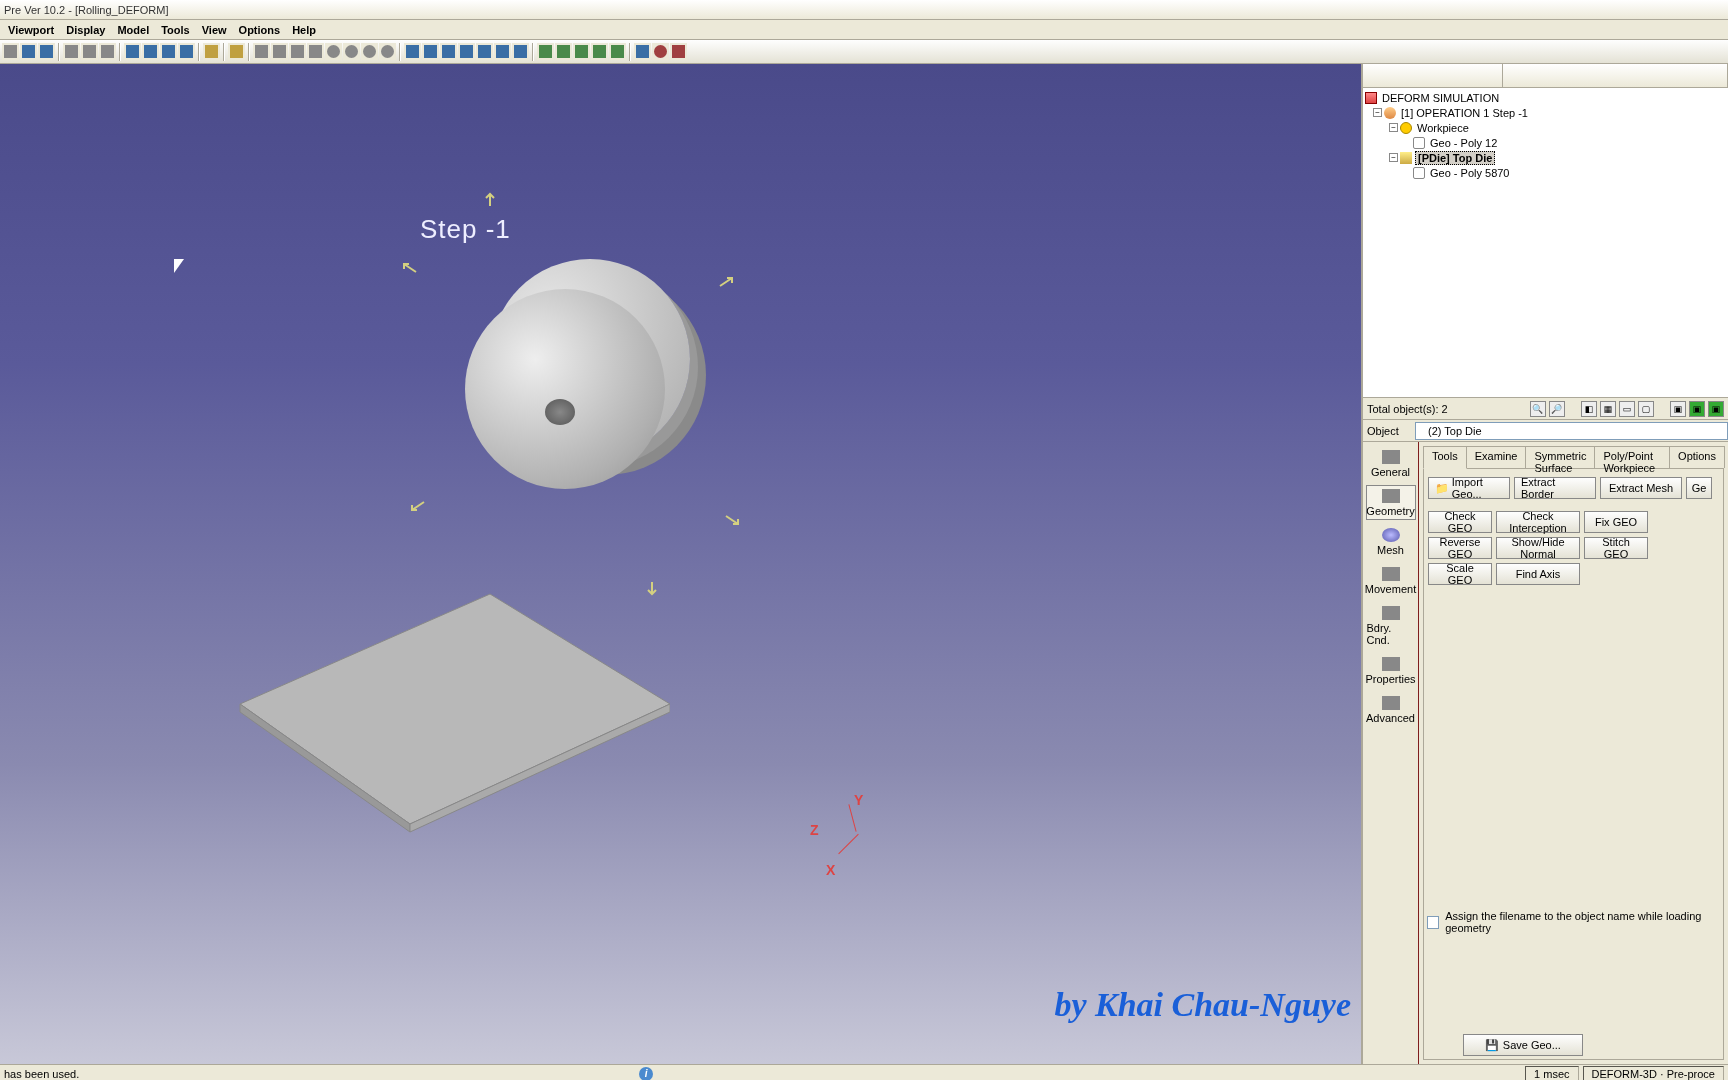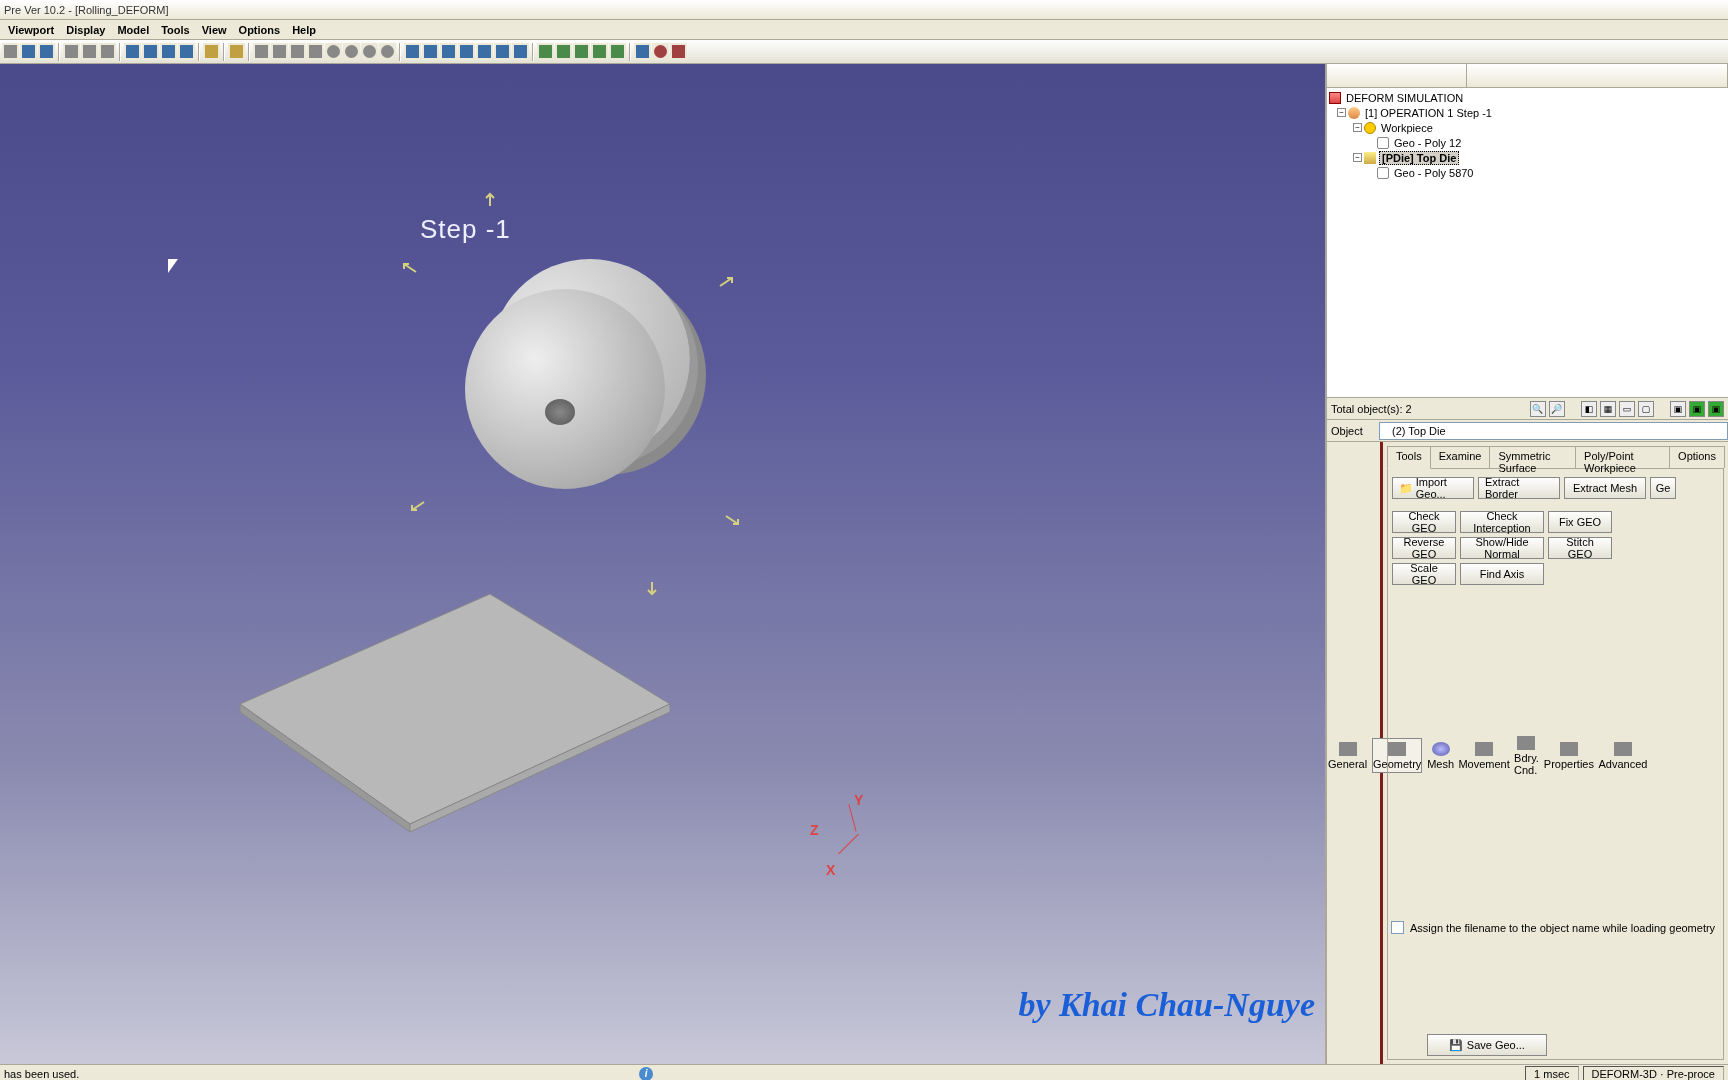--- a/index.html
+++ b/index.html
@@ -13,21 +13,21 @@
 .tool-btn { width:17px; height:17px; border:1px solid transparent; display:flex; align-items:center; justify-content:center; cursor:default; background:#ece9d8; }
 .tool-sep { width:2px; height:18px; border-left:1px solid #aca899; border-right:1px solid #fff; margin:0 2px; }
 .tool-icon { width:13px; height:13px; background:#888; }
 .tool-icon.blue { background:#3a6ea5; }
 .tool-icon.yellow { background:#c0a040; }
 .tool-icon.green { background:#4a8a4a; }
 .tool-icon.red { background:#a04040; }
 .tool-icon.round { border-radius:50%; }
 
 .main-area { display:flex; height: calc(100% - 80px); }
-.viewport { flex:1; background: linear-gradient(to bottom, #4a4a8a 0%, #5a5a9a 30%, #8a8ab0 70%, #c8c8d8 100%); position:relative; border-right:2px solid #aca899; }
+.viewport { flex:1; background: linear-gradient(to bottom, #4a4a8a 0%, #5a5a9a 30%, #8a8ab0 70%, #c8c8d8 100%); position:relative; border-right:2px solid #aca899;text-align:center; }
 .step-label { position:absolute; left:420px; top:150px; color:#eef; font-size:26px; font-weight:500; letter-spacing:1px; }
 .cursor-arrow { position:absolute; left:168px; top:195px; width:12px; height:18px; }
 .cursor-arrow::before { content:''; position:absolute; border-left:10px solid #fff; border-top:0; border-bottom:14px solid transparent; }
 .axis-marker { position:absolute; color:#d4d080; font-size:14px; font-weight:bold; }
 .axis-x { left:826px; top:798px; color:#d44; }
 .axis-y { left:854px; top:728px; color:#d44; }
 .axis-z { left:810px; top:758px; color:#d44; }
 .axis-origin { position:absolute; left:844px; top:766px; }
 .axis-origin::before { content:''; position:absolute; width:1px; height:28px; background:#d44; transform:rotate(-15deg); top:-26px; left:8px;}
 .axis-origin::after { content:''; position:absolute; width:1px; height:28px; background:#d44; transform:rotate(45deg); top:0; left:4px;}
@@ -37,21 +37,21 @@
 .disc-back { position:absolute; left:40px; top:0; width:200px; height:200px; border-radius:50%; background: radial-gradient(ellipse at 30% 30%, #e8e8e8, #a8a8a8); box-shadow: 8px 8px 0 #999, 16px 16px 0 #8a8a8a; }
 .disc-front { position:absolute; left:15px; top:30px; width:200px; height:200px; border-radius:50%; background: radial-gradient(ellipse at 35% 35%, #eee, #b0b0b0 70%, #909090); }
 .disc-hole { position:absolute; left:95px; top:140px; width:30px; height:26px; border-radius:50%; background: radial-gradient(ellipse, #888, #555); }
 
 .plate { position:absolute; left:230px; top:520px; width:440px; height:250px; }
 .plate-poly { fill:#b8b8b8; stroke:#888; stroke-width:1; }
 
 .yellow-arrow { position:absolute; width:16px; height:16px; }
 .yellow-arrow svg { stroke:#d4d080; stroke-width:2; fill:none; }
 
-.right-panel { width:401px; display:flex; flex-direction:column; background:#ece9d8; }
+.right-panel { width:365px; display:flex; flex-direction:column; background:#ece9d8; }
 .tree-header { height:24px; border-bottom:1px solid #aca899; background:#fff; display:flex; }
 .tree-header-cell { border-right:1px solid #aca899; flex:1; height:100%; background:linear-gradient(#fff,#ece9d8); }
 .tree-header-cell.narrow { flex:0 0 140px; }
 .tree-area { flex:0 0 310px; background:#fff; border-bottom:1px solid #aca899; padding:2px; overflow:auto; }
 .tree-node { display:flex; align-items:center; height:15px; white-space:nowrap; cursor:default; }
 .tree-indent { display:inline-block; }
 .tree-expander { width:9px; height:9px; border:1px solid #888; background:#fff; display:inline-flex; align-items:center; justify-content:center; font-size:8px; line-height:7px; margin-right:2px; color:#000; }
 .tree-icon { width:12px; height:12px; margin-right:3px; display:inline-block; }
 .tree-icon.sim { background:linear-gradient(#f88,#d44); border:1px solid #800; }
 .tree-icon.op { background:linear-gradient(#fc8,#d84); border-radius:50%; }
@@ -64,21 +64,21 @@
 
 .total-row { height:22px; border-bottom:1px solid #aca899; display:flex; align-items:center; padding:0 4px; background:#ece9d8; justify-content:space-between; }
 .total-icons { display:flex; gap:3px; }
 .mini-icon { width:16px; height:16px; border:1px solid #888; background:#eee; display:flex; align-items:center; justify-content:center; font-size:9px; }
 
 .object-row { height:22px; border-bottom:1px solid #aca899; display:flex; align-items:center; background:#ece9d8; }
 .object-row .lbl { width:52px; padding:0 4px; }
 .object-row .field { flex:1; height:18px; border:1px solid #7f9db9; background:#fff; padding:0 12px; display:flex; align-items:center; }
 
 .props-area { flex:1; display:flex; background:#ece9d8; position:relative; }
-.side-tabs { width:56px; display:flex; flex-direction:row; align-items:center; padding-top:4px; gap:4px; border-right:3px solid #7f1d1d; }
+.side-tabs { width:56px; display:flex; flex-direction:column; align-items:center; padding-top:4px; gap:4px; border-right:1px solid #7f1d1d; }
 .side-tab { width:50px; display:flex; flex-direction:column; align-items:center; padding:3px 0 2px; cursor:default; border:1px solid transparent; font-size:10px; }
 .side-tab.active { border:1px solid #888; background:#f4f2e8; }
 .side-tab-icon { width:18px; height:14px; background:#888; margin-bottom:2px; }
 .side-tab-icon.round { border-radius:50%; background:radial-gradient(#bbf,#55a); }
 
 .props-body { flex:1; padding:4px; display:flex; flex-direction:column; }
 .inner-tabs { display:flex; height:22px; }
 .inner-tab { padding:3px 8px; border:1px solid #aca899; border-bottom:none; background:#ece9d8; cursor:default; margin-right:-1px; position:relative; font-size:11px; }
 .inner-tab.active { background:#ece9d8; z-index:2; border-bottom:1px solid #ece9d8; margin-bottom:-1px; }
 .inner-tab-panel { border:1px solid #aca899; flex:1; padding:8px 4px; }

